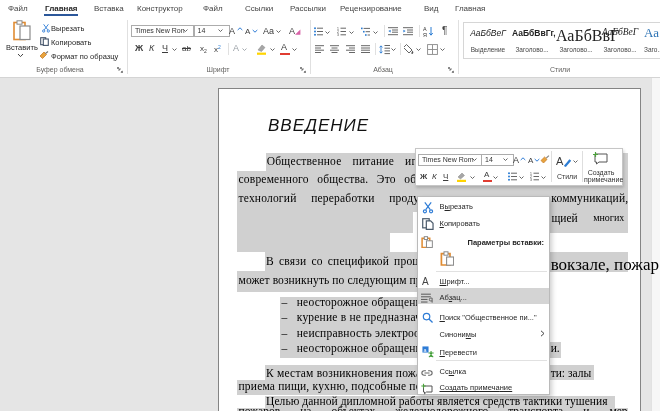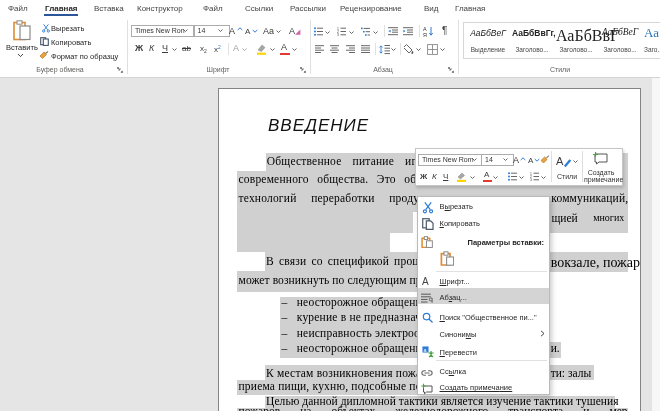--- a/index.html
+++ b/index.html
@@ -245,31 +245,31 @@
 
 <div class="abs" style="left:268px;top:116px;font-size:17px;font-style:italic;color:#111;letter-spacing:1px;">ВВЕДЕНИЕ</div>
 
 <div class="abs doc" id="L1" style="left:266.8px;top:155.4px;font-size:11.5px;letter-spacing:0.2px;word-spacing:8px;white-space:nowrap;">Общественное питание играет</div>
 <div class="abs doc" id="L2" style="left:238.5px;top:172.9px;font-size:11.5px;letter-spacing:0.2px;word-spacing:5.5px;white-space:nowrap;">современного общества. Это обеспечивается изменением</div>
 <div class="abs doc" id="L3a" style="left:238.5px;top:192.4px;font-size:11.5px;letter-spacing:0.2px;word-spacing:11.6px;white-space:nowrap;">технологий переработки продуктов питания</div>
 <div class="abs doc" id="L3b" style="left:551.3px;top:192.4px;font-size:11.5px;letter-spacing:0.15px;white-space:nowrap;">коммуникаций,</div>
 <div class="abs doc" id="L4b" style="left:551.5px;top:212.4px;font-size:11.5px;white-space:nowrap;">щией</div>
 <div class="abs doc" id="L4c" style="left:593.2px;top:212.4px;font-size:10px;white-space:nowrap;">многих</div>
 <div class="abs doc" id="L6a" style="left:266.1px;top:254.9px;font-size:11.5px;letter-spacing:0.2px;word-spacing:2px;white-space:nowrap;">В связи со спецификой процессов, происходящих на</div>
-<div class="abs doc" id="L6b" style="left:550.7px;top:254.9px;font-size:14px;white-space:nowrap;">вокзале, пожар</div>
+<div class="abs doc" id="L6b" style="left:550.7px;top:254.9px;font-size:17px;white-space:nowrap;">вокзале, пожар</div>
 <div class="abs doc" id="L7" style="left:238.5px;top:274.4px;font-size:11.5px;letter-spacing:0.1px;white-space:nowrap;">может возникнуть по следующим причинам:</div>
 <div class="abs doc" id="L8" style="left:281.6px;top:296.4px;font-size:11.5px;letter-spacing:0.2px;white-space:nowrap;">–&nbsp;&nbsp;&nbsp;неосторожное обращение с огнем;</div>
 <div class="abs doc" id="L9" style="left:281.6px;top:311.4px;font-size:11.5px;letter-spacing:0.2px;white-space:nowrap;">–&nbsp;&nbsp;&nbsp;курение в не предназначенных местах;</div>
 <div class="abs doc" id="L10" style="left:281.6px;top:327.4px;font-size:11.5px;letter-spacing:0.2px;white-space:nowrap;">–&nbsp;&nbsp;&nbsp;неисправность электрооборудования;</div>
 <div class="abs doc" id="L11" style="left:281.6px;top:342.4px;font-size:11.5px;letter-spacing:0.2px;white-space:nowrap;">–&nbsp;&nbsp;&nbsp;неосторожное обращение с электроприборами</div>
 <div class="abs doc" id="L11b" style="left:550.7px;top:342.4px;font-size:11.5px;white-space:nowrap;">и.</div>
 <div class="abs doc" id="L12a" style="left:266.1px;top:367px;font-size:11.5px;letter-spacing:0.2px;white-space:nowrap;">К местам возникновения пожаров относят помещения</div>
 <div class="abs doc" id="L12b" style="left:550.7px;top:367px;font-size:11.5px;white-space:nowrap;">ти: залы</div>
 <div class="abs doc" id="L13" style="left:238.5px;top:379.8px;font-size:11.5px;letter-spacing:0.2px;white-space:nowrap;">приема пищи, кухню, подсобные помещения, склады и др.</div>
-<div class="abs doc" id="L14" style="left:266.1px;top:395.4px;font-size:11.5px;letter-spacing:0.05px;white-space:nowrap;">Целью данной дипломной тактики является изучение тактики тушения</div>
+<div class="abs doc" id="L14" style="left:266.1px;top:395.4px;font-size:11.5px;letter-spacing:0.05px;white-space:nowrap;">Целью данной дипломной работы является средств тактики тушения</div>
 <div class="abs doc" id="L15" style="left:238.5px;top:404.5px;width:389.1px;font-size:11.5px;text-align:justify;text-align-last:justify;white-space:nowrap;">пожаров на объектах железнодорожного транспорта и мер</div>
 
 <div class="abs" style="left:415px;top:148px;width:208px;height:38px;background:#fff;border:1px solid #c6c6c6;box-shadow:1px 2px 3px rgba(0,0,0,0.18);box-sizing:border-box;"></div>
 <div class="combo" style="left:418px;top:154px;width:60px;height:10px;line-height:10px;padding-left:3px;">Times New Rom</div>
 <svg class="abs" style="left:472px;top:158px;" width="6" height="4" viewBox="0 0 6 4">
       <path d="M0.5 0.5 L2.5 2.5 L4.5 0.5" stroke="#555" stroke-width="0.9" fill="none"></path>
     </svg>
 <div class="combo" style="left:481px;top:154px;width:28px;height:10px;line-height:10px;padding-left:3px;">14</div>
 <svg class="abs" style="left:503px;top:158px;" width="6" height="4" viewBox="0 0 6 4">
       <path d="M0.5 0.5 L2.5 2.5 L4.5 0.5" stroke="#555" stroke-width="0.9" fill="none"></path>

